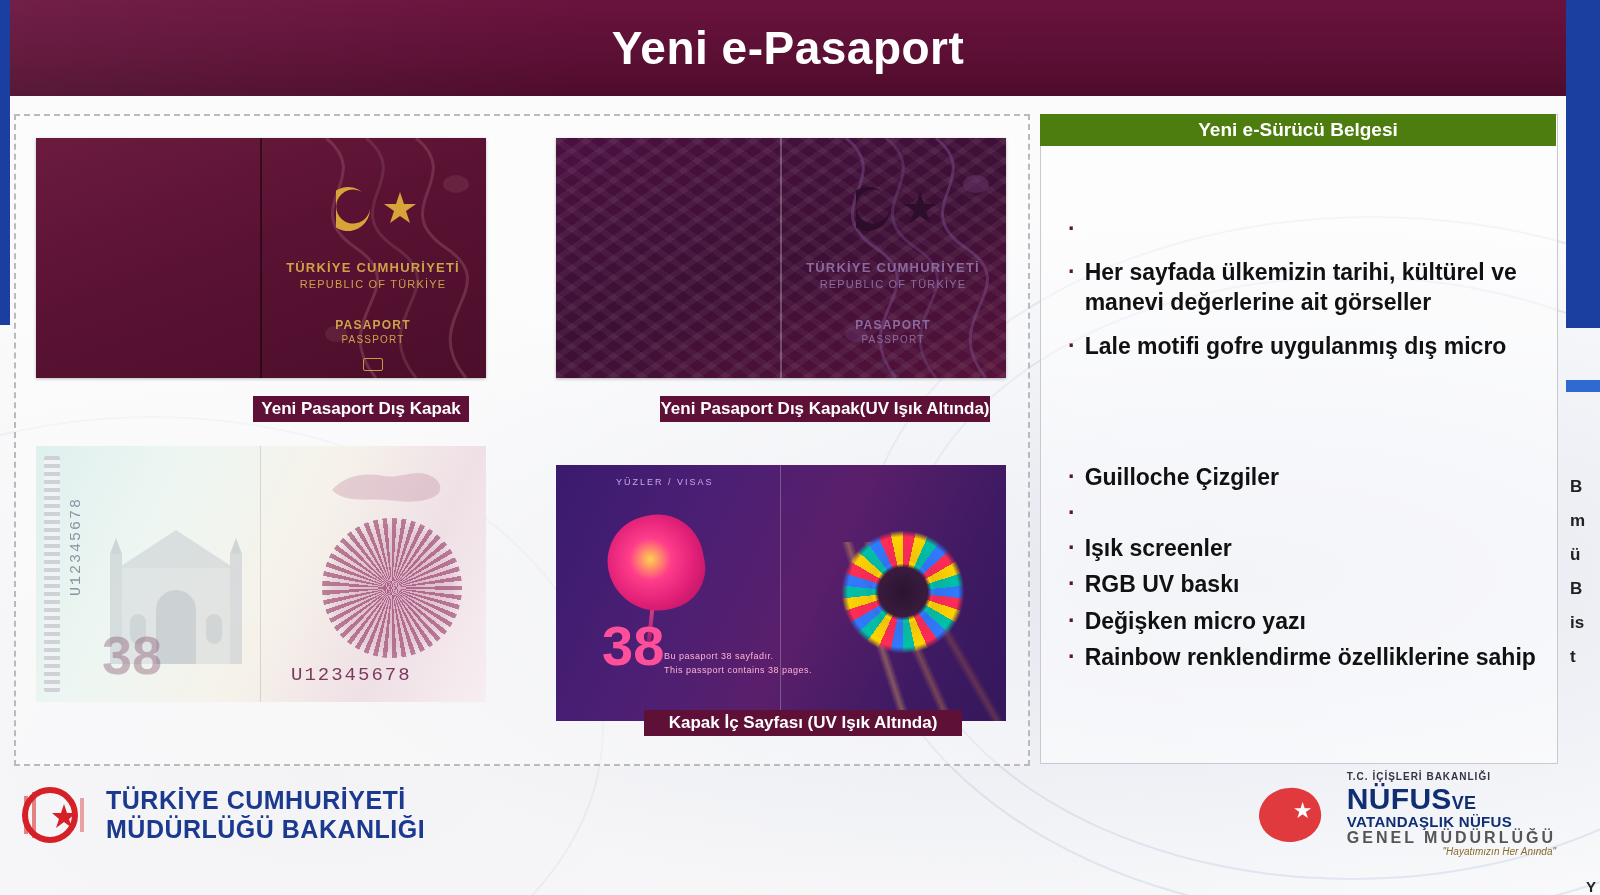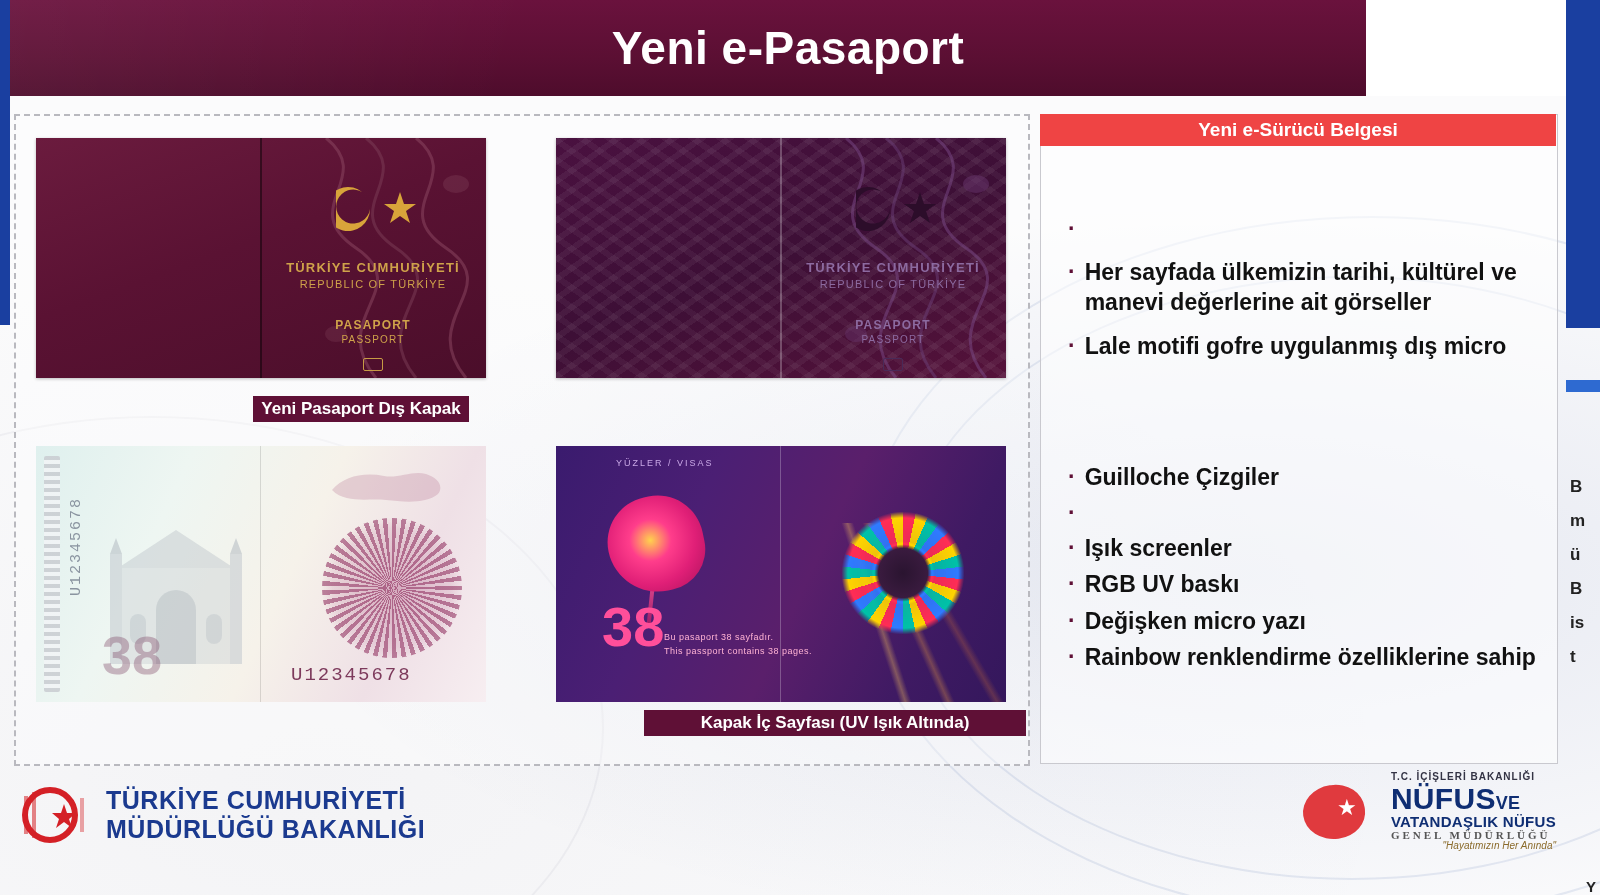--- a/index.html
+++ b/index.html
@@ -41,21 +41,21 @@
     position: absolute;
     right: 0; top: 380px;
     width: 34px; height: 12px;
     background: #2e6ad1;
   }
 
   
   .header {
     position: absolute;
     left: 10px; top: 0;
-    width: 1356px;
+    width: 1556px;
     height: 96px;
     background: #5f1036;
     overflow: hidden;
   }
   .header-sheen {
     position: absolute;
     left: 0; top: 0; width: 100%; height: 100%;
     background:
       linear-gradient(105deg, rgba(255,255,255,0.055) 0%, rgba(255,255,255,0.0) 38%),
       linear-gradient(180deg, #6a123d 0%, #5b0f33 60%, #4e0c2c 100%);
@@ -192,20 +192,21 @@
   .big38 {
     position: absolute;
     font-size: 54px;
     font-weight: bold;
     color: rgba(120,60,95,0.35);
   }
 
   
   .inner-uv {
     background: linear-gradient(115deg, #3a1b6e 0%, #4b1f74 30%, #5a1f6b 55%, #3f1a63 80%, #34175c 100%);
+    margin-top: 19px;
   }
   .inner-uv .pg-split {
     position: absolute; top:0; bottom:0; width:1px; background: rgba(255,255,255,0.25);
   }
   .uv-flower {
     position: absolute;
     width: 96px; height: 96px;
     border-radius: 50% 50% 45% 55%;
     background: radial-gradient(circle at 45% 45%, #ffd24d 0%, #ff3d8b 28%, #e01f77 60%, #a8115a 100%);
     transform: rotate(-12deg);
@@ -266,21 +267,21 @@
     position: absolute;
     left: 1040px; top: 114px;
     width: 516px; height: 648px;
     border: 1px solid #c9c9cf;
     background: rgba(255,255,255,0.55);
   }
   .panel-right-head {
     position: absolute;
     left: 1040px; top: 114px;
     width: 516px; height: 32px;
-    background: #ef4444;
+    background: #4d7c0f;
     color: #ffffff;
     font-size: 19px;
     font-weight: bold;
     text-align: center;
     line-height: 32px;
   }
   .bullet-list {
     position: absolute;
     color: #111111;
     font-size: 23px;
@@ -361,25 +362,24 @@
     font-weight: bold;
     letter-spacing: 0.3px;
   }
   .nufus-main .small { font-size: 18px; }
   .nufus-sub {
     font-size: 15px;
     font-weight: bold;
     letter-spacing: 0.3px;
   }
   .nufus-gm {
-    font-size: 11px;
+    font-size: 16px;
     letter-spacing: 3px;
     color: #555;
     font-weight: bold;
-    font-family: Liberation Serif, serif;
   }
   .nufus-slogan {
     font-size: 10px;
     color: #8a6a2a;
     font-style: italic;
     text-align: right;
   }
 
   
   .clip-col {
@@ -464,20 +464,21 @@
         <path d="M40,29 a22,22 0 1,1 -8,-17 a17,17 0 1,0 8,17 z" fill="#2c0d2a" transform="translate(-6,0)"></path>
         <polygon points="64,12 68,24 80,24 70,31 74,43 64,36 54,43 58,31 48,24 60,24" fill="#2c0d2a"></polygon>
       </svg>
     </div>
     <div class="cover-text" style="top:122px; font-size:13px; font-weight:bold; left:224px; width:226px;">TÜRKİYE CUMHURİYETİ</div>
     <div class="cover-text" style="top:140px; font-size:11px; left:224px; width:226px;">REPUBLIC OF TÜRKİYE</div>
     <div class="cover-text" style="top:180px; font-size:12px; font-weight:bold; left:224px; width:226px;">PASAPORT</div>
     <div class="cover-text" style="top:196px; font-size:10px; left:224px; width:226px;">PASSPORT</div>
     <div class="chip-badge" style="left:327px; top:220px; border-color:#4a2a58;"></div>
   </div>
+  <div class="caption" style="left:660px; top:396px; width:330px;">Yeni Pasaport Dış Kapak(UV Işık Altında)</div>
 
   <div class="doc inner-light" style="left:36px; top:446px; width:450px; height:256px;">
     <div class="pg-split" style="left:224px;"></div>
     <div class="perf"></div>
     <div class="mosque" style="left:60px; top:56px; width:160px; height:170px;">
       <svg width="160" height="170" viewBox="0 0 160 170">
         <rect x="22" y="66" width="116" height="96" fill="#c8cdd2" opacity="0.75"></rect>
         <path d="M22,66 L80,28 L138,66 Z" fill="#bcc2c8" opacity="0.8"></path>
         <rect x="14" y="52" width="12" height="110" fill="#c3c9cf"></rect>
         <rect x="134" y="52" width="12" height="110" fill="#c3c9cf"></rect>
@@ -504,21 +505,21 @@
     <div class="uv-tiny-top" style="left:60px; top:12px;">YÜZLER / VISAS</div>
     <div class="uv-stem" style="left:94px; top:112px;"></div>
     <div class="uv-flower" style="left:52px; top:50px;"></div>
     <div class="uv-38" style="left:46px; top:148px;">38</div>
     <div class="uv-small" style="left:108px; top:186px;">Bu pasaport 38 sayfadır.</div>
     <div class="uv-small" style="left:108px; top:200px;">This passport contains 38 pages.</div>
     <div class="uv-beams"></div>
     <div class="uv-star" style="left:272px; top:52px;"></div>
     <div class="uv-star-core" style="left:318px; top:98px; width:58px; height:58px;"></div>
   </div>
-  <div class="caption" style="left:644px; top:710px; width:382px;">Kapak İç Sayfası (UV Işık Altında)</div>
+  <div class="caption" style="left:644px; top:710px; width:318px;">Kapak İç Sayfası (UV Işık Altında)</div>
 
   <div class="panel-right"></div>
   <div class="panel-right-head">Yeni e-Sürücü Belgesi</div>
 
   <div class="bullet-list" style="left:1068px; top:214px; width:470px;">
     <div class="bullet-row">
       <span class="dot">·</span>
     </div>
     <div class="bullet-row">
       <span class="dot">·</span>

